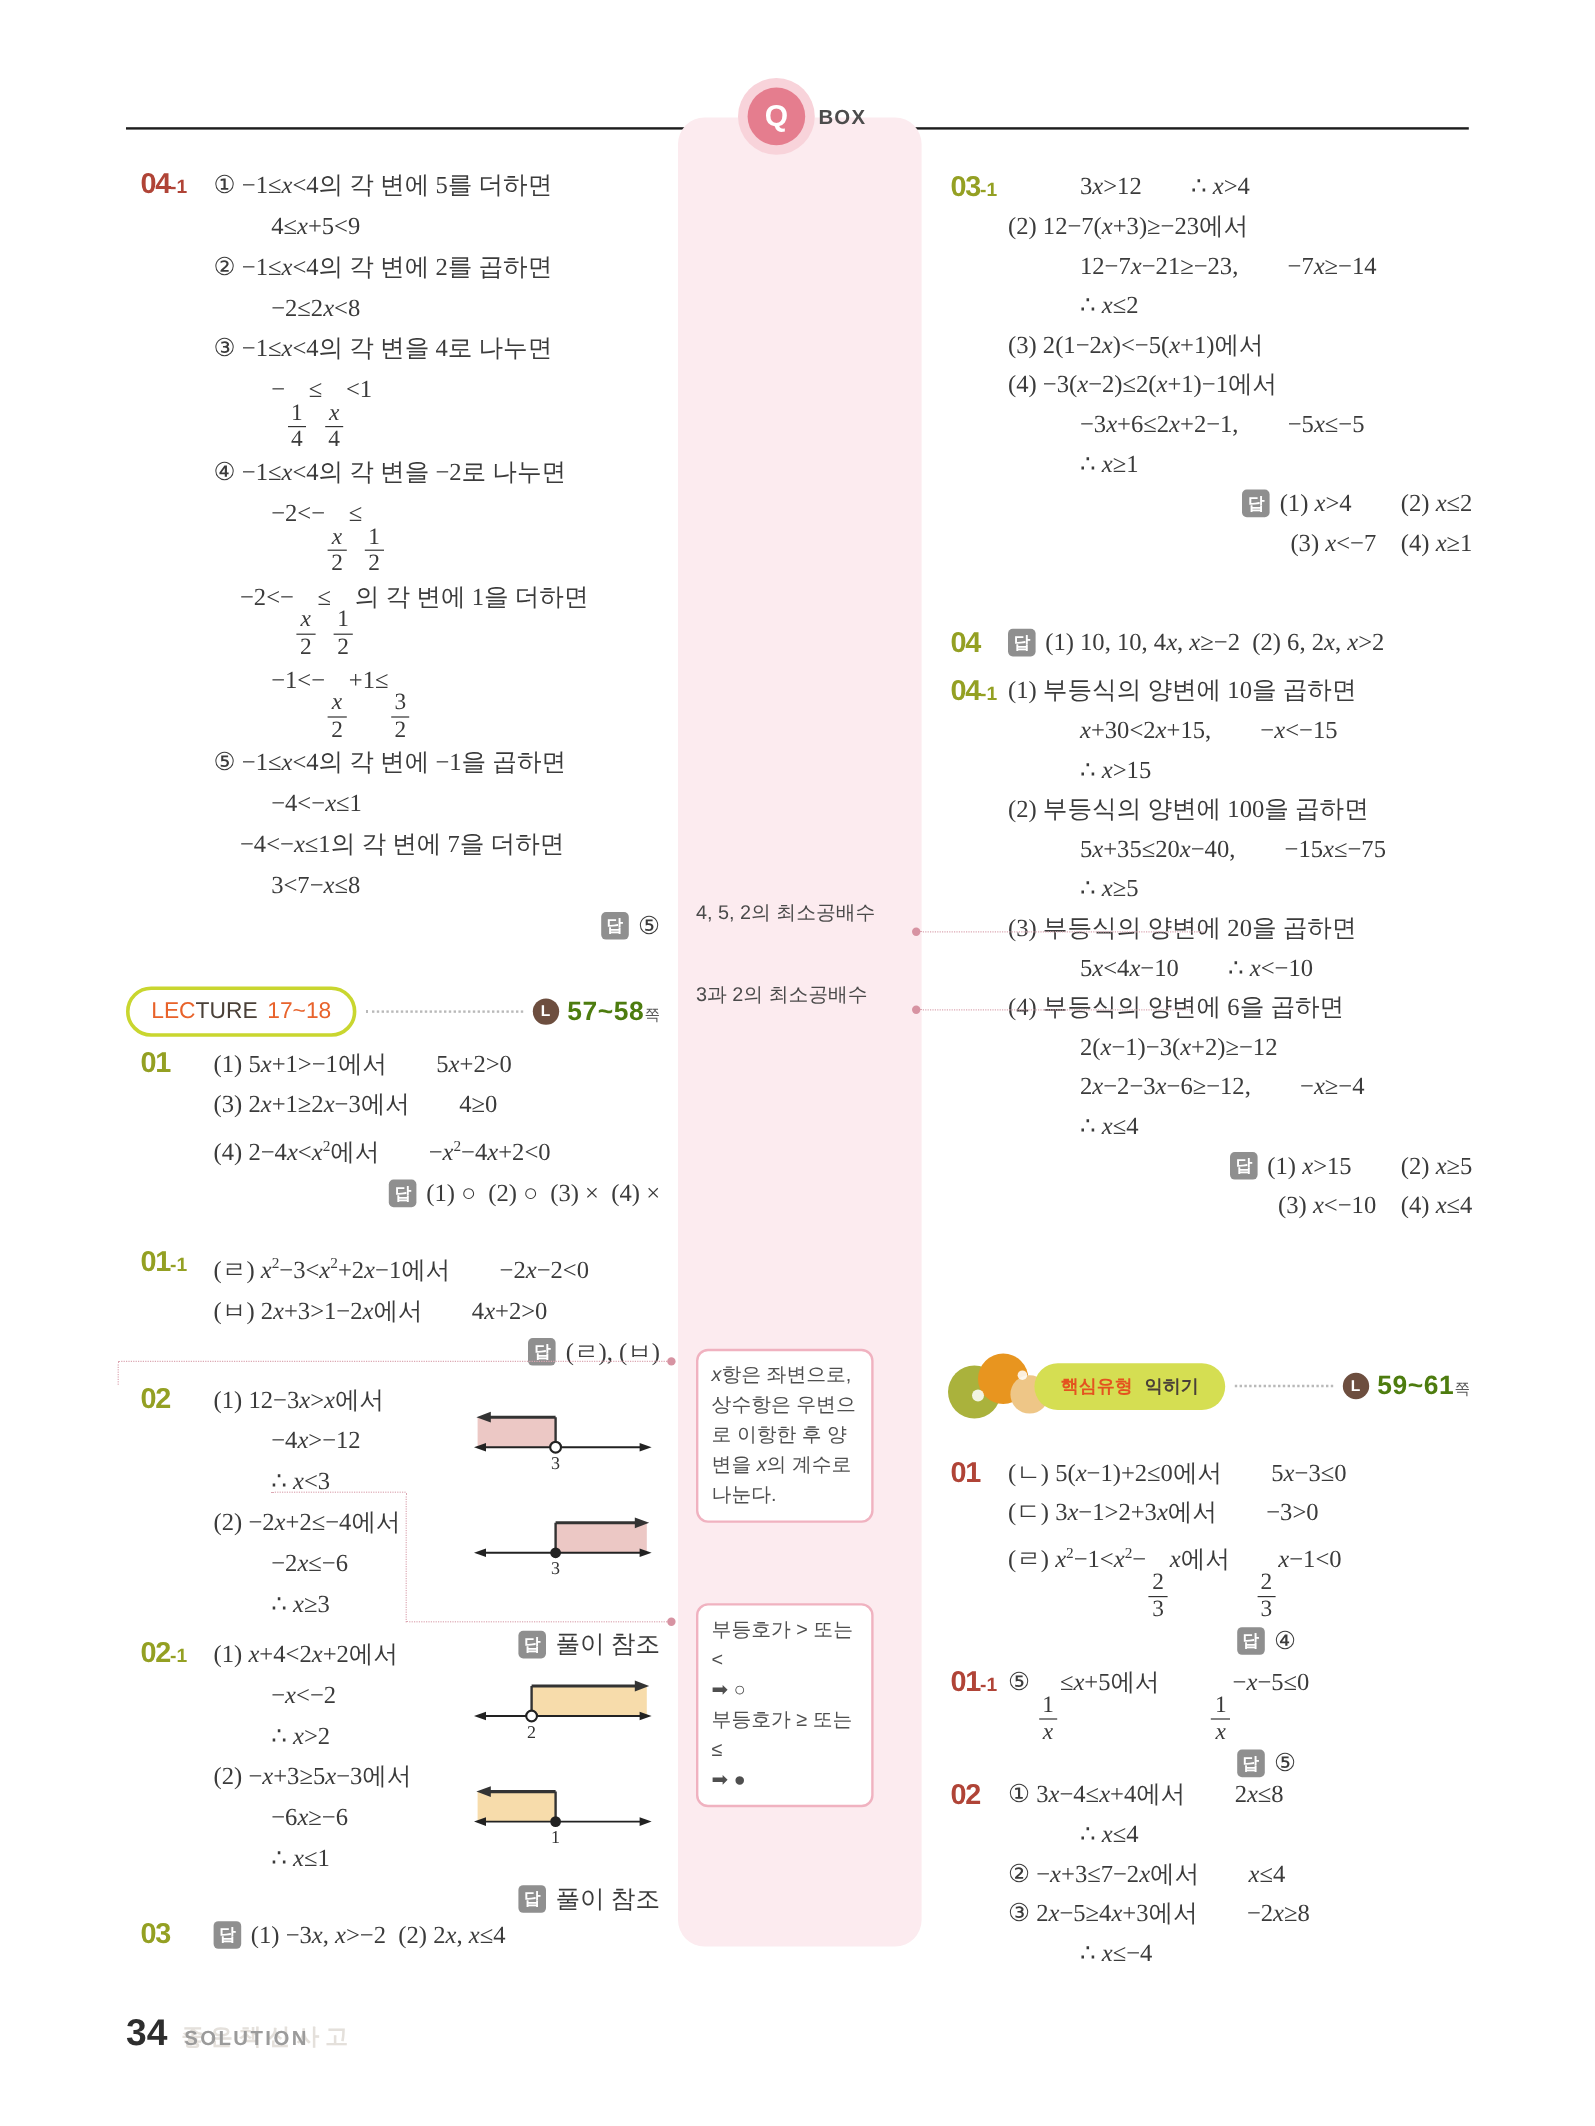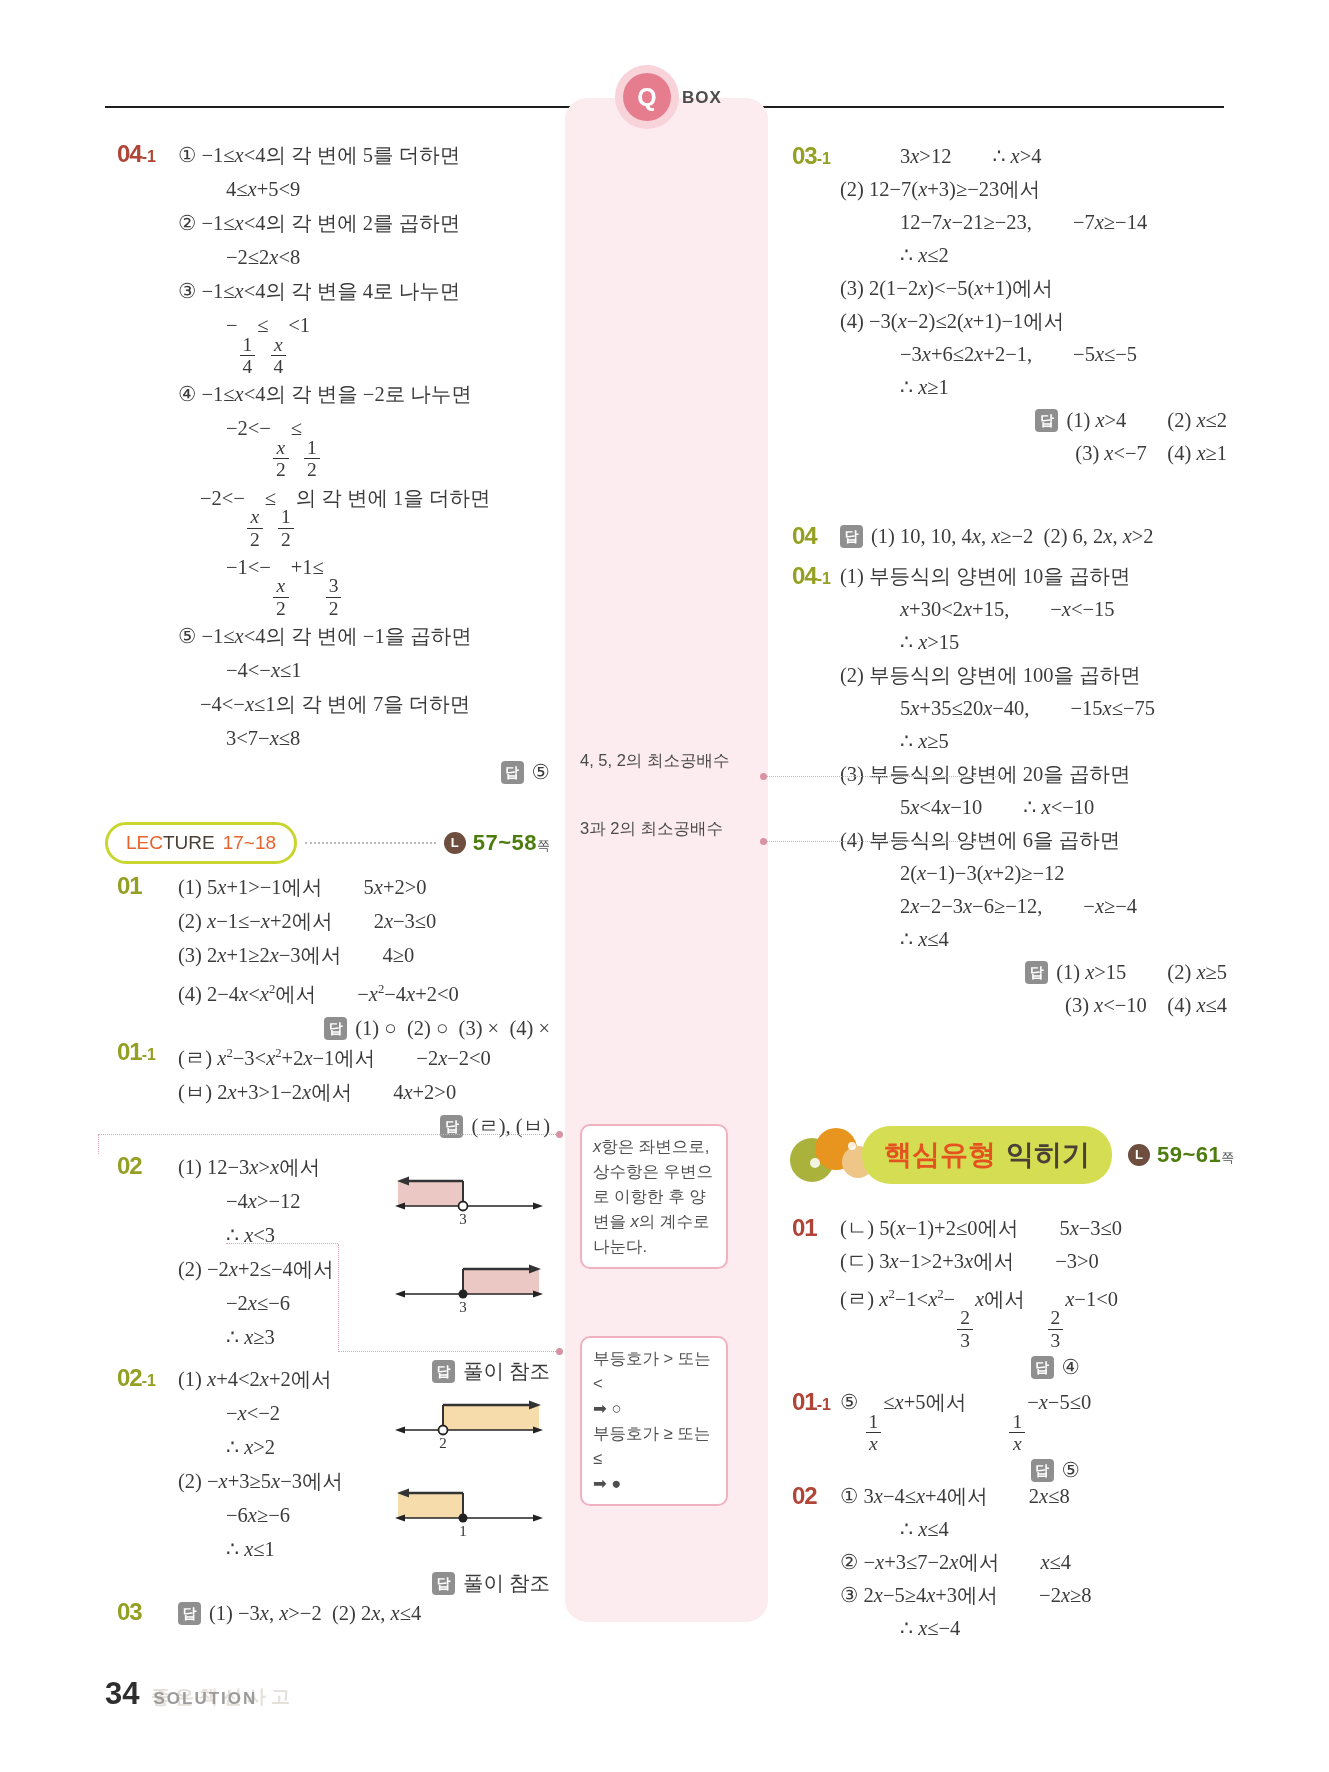--- a/index.html
+++ b/index.html
@@ -50,21 +50,21 @@
   .pages b{font-size:22px;color:#4d7c0f;letter-spacing:0.5px}
   .suf{font-size:13px;color:#555}
   .hero{height:58px}
   .hcirc{position:absolute;border-radius:50%}
   .hc1{left:2px;top:12px;width:44px;height:44px;background:#aab23c}
   .hc2{left:27px;top:2px;width:42px;height:42px;background:#e8951f}
   .hc3{left:54px;top:20px;width:32px;height:32px;background:#eec687}
   .hc4{left:22px;top:32px;width:10px;height:10px;background:#ffffff;opacity:.85}
   .hc5{left:60px;top:16px;width:8px;height:8px;background:#ffffff;opacity:.85}
   .hpill{margin-left:74px;background:#d5de52;border-radius:28px;padding:10px 22px;position:relative;z-index:1;
-         font-family:Liberation Mono, monospace;font-weight:bold;font-size:28px;white-space:nowrap}
+         font-family:Liberation Mono, monospace;font-weight:bold;font-size:15px;white-space:nowrap}
   .ht1{color:#e4531f;margin-right:10px}.ht2{color:#4a4038}
   
   .qnote{position:absolute;width:180px;font-family:"Liberation Sans",sans-serif;font-size:16.5px;color:#4a4a4a;z-index:3;white-space:nowrap}
   .callout{position:absolute;width:148px;background:#fff;border:2px solid #f0b2c0;border-radius:10px;padding:8px 11px;
            box-sizing:border-box;z-index:3}
   .callout .line{white-space:normal;line-height:25px;min-height:25px;font-size:16.5px;font-family:"Liberation Sans",sans-serif;color:#4f4f4f}
   .lead{position:absolute;border-top:1.6px dotted #dba7b2;height:0;z-index:3}
   .vlead{position:absolute;border-left:1.6px dotted #dba7b2;width:0;z-index:3}
   .ldot{position:absolute;width:7px;height:7px;border-radius:50%;background:#d793a2;z-index:4}
   .dg{position:absolute}
@@ -163,21 +163,20 @@
     <span class="lpill"><span class="lec">LEC</span><span class="ture">TURE</span><span class="range">17~18</span></span>
     <span class="dotlead"></span>
     <span class="lcircle">L</span>
     <span class="pages"><b>57~58</b><span class="suf">쪽</span></span>
   </div>
 
   <div class="blk" style="left:105px;top:870px;width:445px">
     <span class="pnum olive"><span class="big">01</span></span>
     <div class="cnt">
         <div class="line i0">(1) 5<i>x</i>+1&gt;−1에서  5<i>x</i>+2&gt;0</div>
-        <div class="line i0">(2) <i>x</i>−1≤−<i>x</i>+2에서  2<i>x</i>−3≤0</div>
         <div class="line i0">(3) 2<i>x</i>+1≥2<i>x</i>−3에서  4≥0</div>
         <div class="line i0">(4) 2−4<i>x</i>&lt;<i>x</i><sup>2</sup>에서  −<i>x</i><sup>2</sup>−4<i>x</i>+2&lt;0</div>
         <div class="line ans"><span class="badge">답</span>(1) ○ (2) ○ (3) × (4) ×</div>
       </div>
   </div>
 
   <div class="blk" style="left:105px;top:1036px;width:445px">
     <span class="pnum olive"><span class="big">01</span><span class="sub">-1</span></span>
     <div class="cnt">
         <div class="line i0">(ㄹ) <i>x</i><sup>2</sup>−3&lt;<i>x</i><sup>2</sup>+2<i>x</i>−1에서  −2<i>x</i>−2&lt;0</div>

